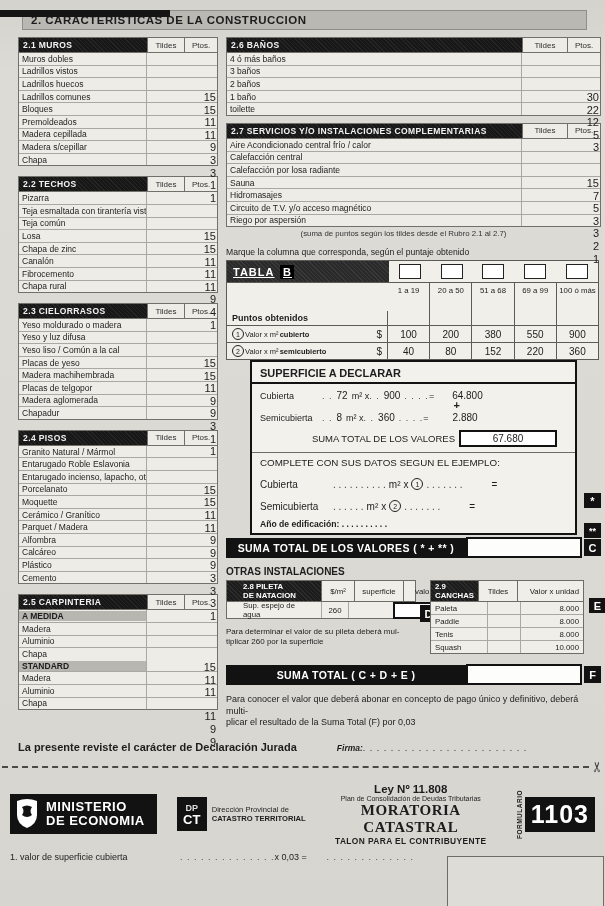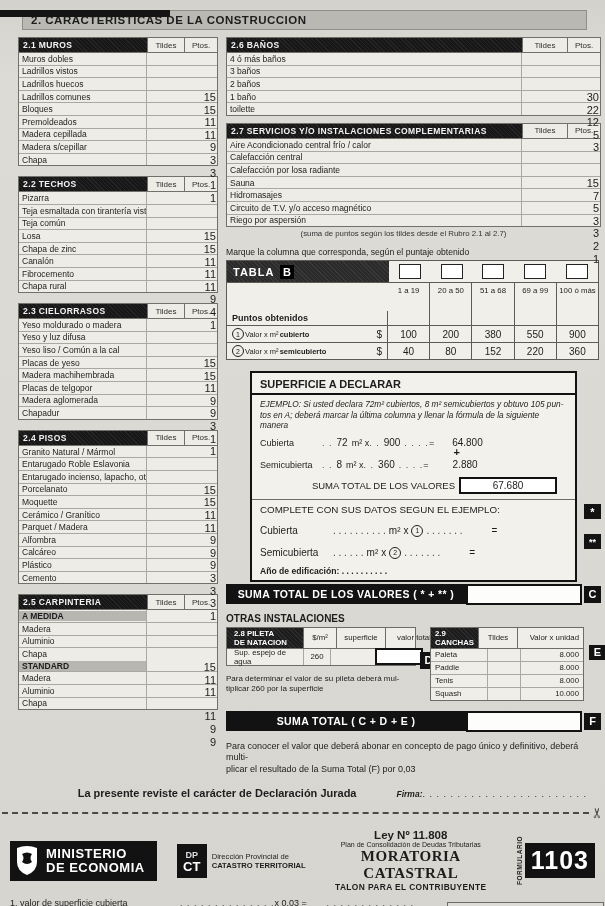--- a/index.html
+++ b/index.html
@@ -43,39 +43,39 @@
         display:flex;align-items:center;justify-content:center;font-size:11px;font-weight:bold;}
   .suma-sub{font-size:7.8px;color:#333;text-align:center;margin:2px 20px 0 0;}
 
   .marque{font-size:8.6px;margin:9px 2px 3px 0;}
 
   
   .tablab{border:1px solid #5c5b56;background:#f0efe9;margin-right:2px;}
   .tb-toprow{display:flex;align-items:center;border-bottom:1px solid #5c5b56;}
   .tb-titlebar{flex:0 0 150px;align-self:stretch;background:#2a2a2a;color:#fff;display:flex;align-items:center;gap:6px;
         padding:2px 6px;font-size:11px;font-weight:bold;letter-spacing:1px;
-        background-image:repeating-linear-gradient(45deg,rgba(255,255,255,.07) 0 1px,transparent 1px 3px);}
+        background-image:repeating-linear-gradient(45deg,rgba(255,255,255,.07) 0 1px,transparent 1px 3px);text-decoration:underline;}
   .tb-bsq{background:#000;color:#fff;width:14px;height:14px;display:flex;align-items:center;justify-content:center;font-size:11px;}
   .tb-cbcell{flex:1;display:flex;align-items:center;justify-content:center;padding:3px 0;}
   .checkbox{width:20px;height:13px;background:#fff;border:1.5px solid #222;}
   .tb-hrow{display:flex;border-bottom:1px solid #5c5b56;}
   .tb-h0{flex:0 0 150px;font-size:9px;font-weight:bold;padding:2px 5px;border-right:1px solid #5c5b56;margin-top:28px;}
   .tb-h{flex:1;font-size:7.8px;text-align:center;padding:3px 0;border-right:1px solid #5c5b56;}
   .tb-h:last-child{border-right:none;}
   .tb-row{display:flex;border-bottom:1px solid #5c5b56;}
   .tb-row:last-child{border-bottom:none;}
   .tb-c0{flex:0 0 150px;display:flex;align-items:center;gap:1px;font-size:7.5px;padding:2px 5px;border-right:1px solid #5c5b56;}
   .tb-c0 .grow{flex:1;}
   .tb-v{flex:1;display:flex;align-items:center;justify-content:center;font-size:10px;border-right:1px solid #5c5b56;}
   .tb-v:last-child{border-right:none;}
   .circ{display:inline-flex;width:10px;height:10px;border:1px solid #222;border-radius:50%;
         align-items:center;justify-content:center;font-size:7px;flex:0 0 10px;}
 
   
-  .sup-outer{position:relative;margin-top:11px;padding-right:24px;padding-left:24px;}
+  .sup-outer{position:relative;padding-right:24px;padding-left:24px;}
   .supbox{border:2px solid #121212;background:#f2f1eb;padding:5px 8px 4px 8px;}
   .sup-title{font-size:11px;font-weight:bold;border-bottom:2px solid #121212;margin:0 -8px;padding:0 8px 3px 8px;}
   .ej{font-size:8.3px;margin-top:4px;line-height:10.5px;font-style:italic;}
   .frm{display:flex;align-items:flex-end;font-size:9px;margin-top:6px;}
   .frm .lab{width:62px;}
   .frm .dots{color:#444;letter-spacing:1px;}
   .frm .val{font-size:10px;padding:0 4px;}
   .plusline{font-size:11px;font-weight:bold;margin:0 0 -4px 63%;height:9px;line-height:9px;}
   .sumtot{display:flex;align-items:center;justify-content:flex-end;gap:4px;font-size:9.5px;margin:7px 10px 2px 0;}
   .sumtot .box{border:2px solid #121212;background:#fff;min-width:86px;text-align:center;font-size:10px;padding:1px 4px;}
@@ -92,34 +92,34 @@
   .otras-row{display:flex;gap:14px;margin-top:3px;align-items:flex-start;}
   .mini{border:1px solid #6d6c67;background:#efeee8;font-size:7.8px;}
   .mini-h{display:flex;border-bottom:1px solid #6d6c67;}
   .mini-h .t{background:#1c1c1c;color:#fff;font-weight:bold;padding:1px 4px;line-height:9px;
         background-image:repeating-linear-gradient(45deg,rgba(255,255,255,.07) 0 1px,transparent 1px 3px);}
   .mini-h .c{display:flex;align-items:center;justify-content:center;border-left:1px solid #6d6c67;padding:0 3px;}
   .mini-r{display:flex;align-items:center;border-bottom:1px solid #a9a8a2;height:12px;}
   .mini-r:last-child{border-bottom:none;}
   .mini-r .c{border-left:1px solid #a9a8a2;align-self:stretch;display:flex;align-items:center;justify-content:center;}
   .pileta{width:188px;}
-  .pileta .c1{width:62px;flex:0 0 62px;padding:1px 7px;}
+  .pileta .c1{width:62px;flex:0 0 62px;padding:1px 16px;}
   .pileta .c2{width:26px;flex:0 0 26px;}
   .pileta .c3{width:42px;flex:0 0 42px;}
   .pileta .c4{width:50px;flex:0 0 50px;}
   .pil-box{border:2px solid #121212;background:#fff;width:46px;height:13px;margin-left:2px;}
   .pil-note{font-size:8px;margin-top:5px;line-height:10px;width:188px;}
   .canchas-wrap{position:relative;flex:1;padding-right:22px;}
   .canchas .c1{flex:1;padding:1px 4px;}
   .canchas .c2{width:32px;flex:0 0 32px;}
   .canchas .c3{width:58px;flex:0 0 58px;justify-content:flex-end !important;padding-right:4px;text-align:right;}
 
   .pago-note{font-size:9px;line-height:11.5px;margin-top:9px;}
 
-  .decl-row{display:flex;align-items:baseline;margin:12px 18px 0 18px;justify-content:flex-end;}
+  .decl-row{display:flex;align-items:baseline;margin:12px 18px 0 18px;}
   .decl-text{font-size:11px;font-weight:bold;}
   .firma{margin-left:40px;font-size:8.5px;font-style:italic;font-weight:bold;}
   .firma-dots{font-size:9px;letter-spacing:1px;}
 
   .cutline{display:flex;align-items:center;margin:6px 2px 0 2px;color:#3a3a3a;}
   .cutline .dash{flex:1;border-top:2px dashed #4a4a46;}
   .scissors{font-size:14px;margin-left:2px;transform:rotate(-90deg);}
 
   
   .talon{margin:8px 10px 0 10px;position:relative;}
@@ -627,24 +627,20 @@
         <div class="tb-v">80</div>
         <div class="tb-v">152</div>
         <div class="tb-v">220</div>
         <div class="tb-v">360</div>
       </div>
     </div>
 
     <div class="sup-outer">
       <div class="supbox">
         <div class="sup-title">SUPERFICIE A DECLARAR</div>
-        <div class="ej">
-          <span>EJEMPLO: Si usted declara 72m² cubiertos, 8 m² semicubiertos y obtuvo 105 pun-</span><br>
-          <span>tos en A; deberá marcar la última columna y llenar la fórmula de la siguiente manera</span>
-        </div>
         <div class="frm">
           <span class="lab">Cubierta</span>
           <span class="dots">. .</span>
           <span class="val">72</span>
           <span>m²</span>&nbsp;
           <span>x</span>
           <span class="dots">. .</span>
           <span class="val">900</span>
           <span class="dots">. . . .</span>
           <span>=</span>

